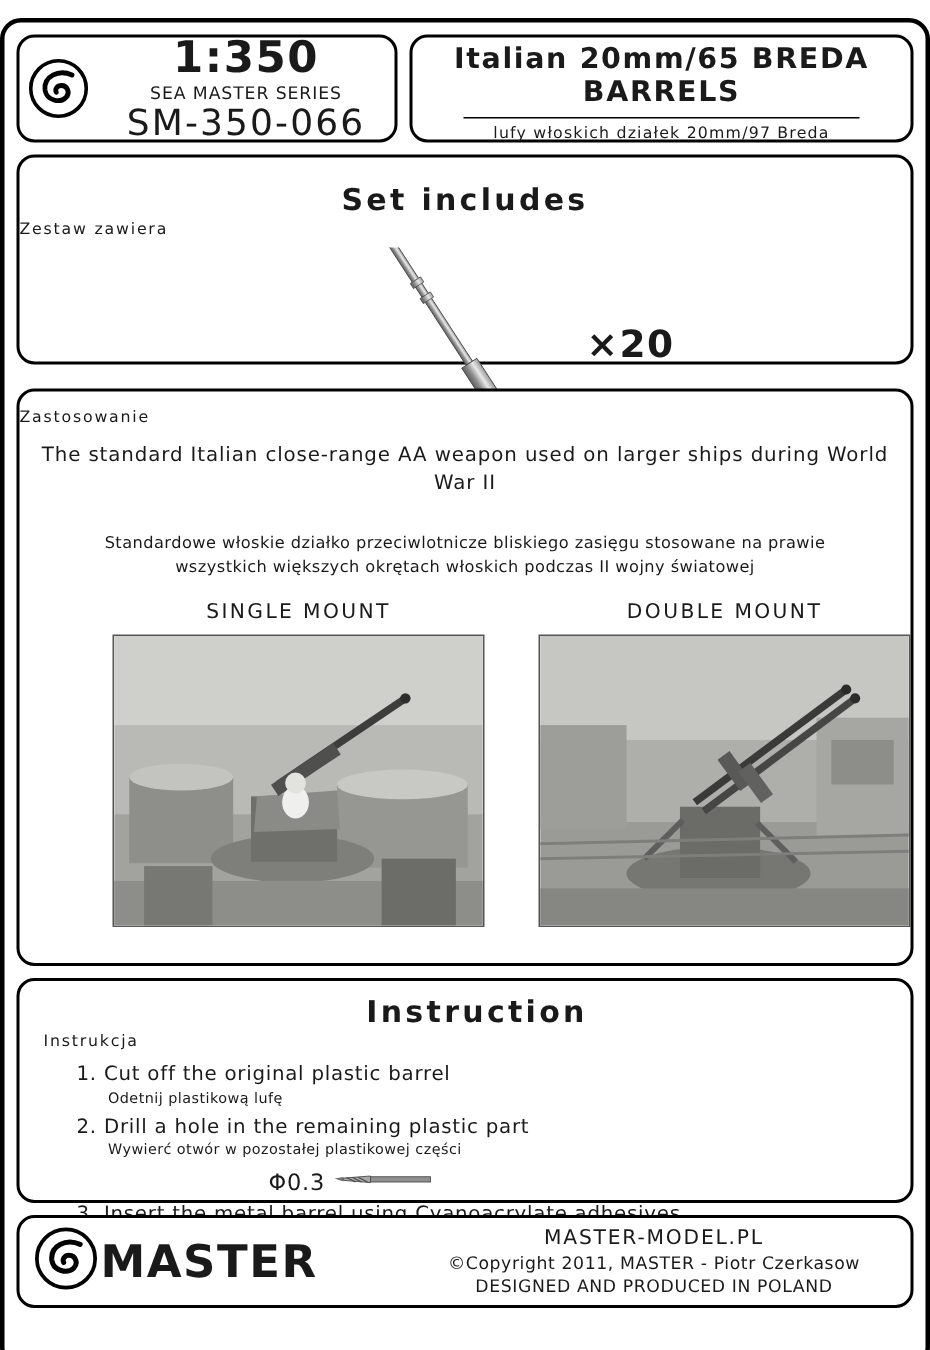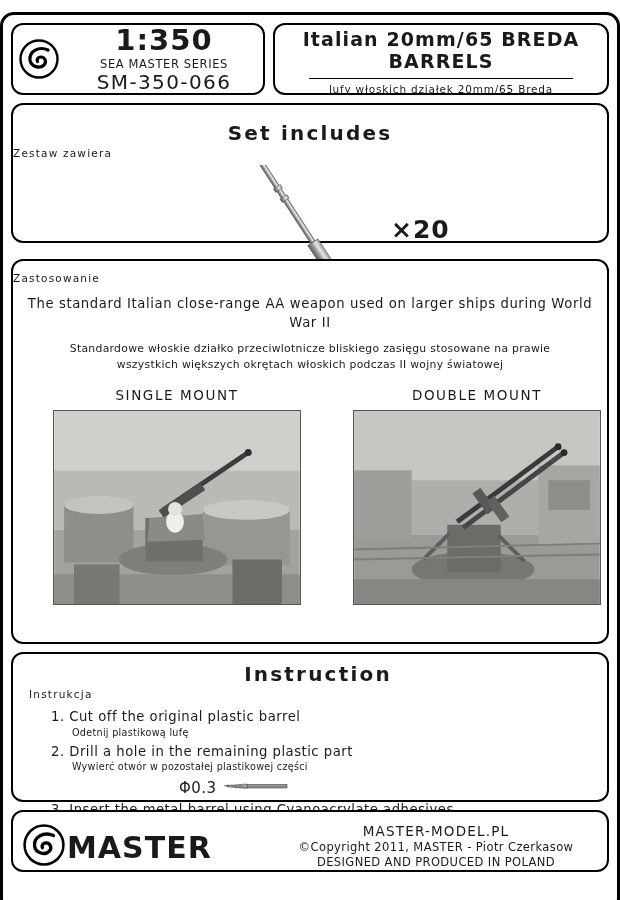--- a/index.html
+++ b/index.html
@@ -71,21 +71,21 @@
     font-weight: bold;
     letter-spacing: 1px;
     font-family: "DejaVu Sans", sans-serif;
   }
   .series {
     font-size: 11.5px;
     letter-spacing: 0.6px;
     margin-top: 2px;
   }
   .kit-no {
-    font-size: 20px;
+    font-size: 24px;
     letter-spacing: 1.4px;
     margin-top: 2px;
   }
   .title-main {
     font-size: 19px;
     font-weight: bold;
     letter-spacing: 1.1px;
     line-height: 1.15;
   }
   .title-rule {
@@ -148,27 +148,27 @@
     letter-spacing: 0.6px;
     line-height: 1.45;
     margin-top: 10px;
     padding: 0 14px;
   }
   .use-pl {
     text-align: center;
     font-size: 10.8px;
     letter-spacing: 0.3px;
     line-height: 1.45;
-    margin-top: 9px;
+    margin-top: 22px;
     padding: 0 32px;
   }
   .mounts {
     display: flex;
-    justify-content: flex-start;
-    gap: 52px;
+    justify-content: flex-end;
+    gap: 36px;
     margin-top: 14px;
     padding-left: 40px;
   }
   .mount-col {
     width: 248px;
     text-align: center;
   }
   .mount-label {
     font-size: 13.5px;
     letter-spacing: 1.6px;
@@ -211,21 +211,21 @@
   .drill-label {
     font-size: 15px;
     letter-spacing: 0.5px;
     margin-right: 6px;
   }
 
   
   .footer {
     height: 62px;
     display: flex;
-    align-items: flex-end;
+    align-items: center;
     padding: 0 10px;
     box-sizing: border-box;
   }
   .foot-brand {
     display: flex;
     align-items: center;
     width: 252px;
     flex: none;
   }
   .foot-brand-text {
@@ -269,21 +269,21 @@
       <div class="head-text">
         <div class="scale">1:350</div>
         <div class="series">SEA MASTER SERIES</div>
         <div class="kit-no">SM-350-066</div>
       </div>
     </div>
 
     <div class="panel header-right">
       <div class="title-main">Italian 20mm/65 BREDA BARRELS</div>
       <div class="title-rule"></div>
-      <div class="title-sub">lufy włoskich działek 20mm/65 Breda</div>
+      <div class="title-sub">lufy włoskich działek 20mm/97 Breda</div>
     </div>
 
   </div>
 
   <div class="panel set-panel">
     <div class="sec-title">Set includes</div>
     <div class="sec-sub">Zestaw zawiera</div>
 
     <div class="barrel-row">
       <span class="barrel-svg">

